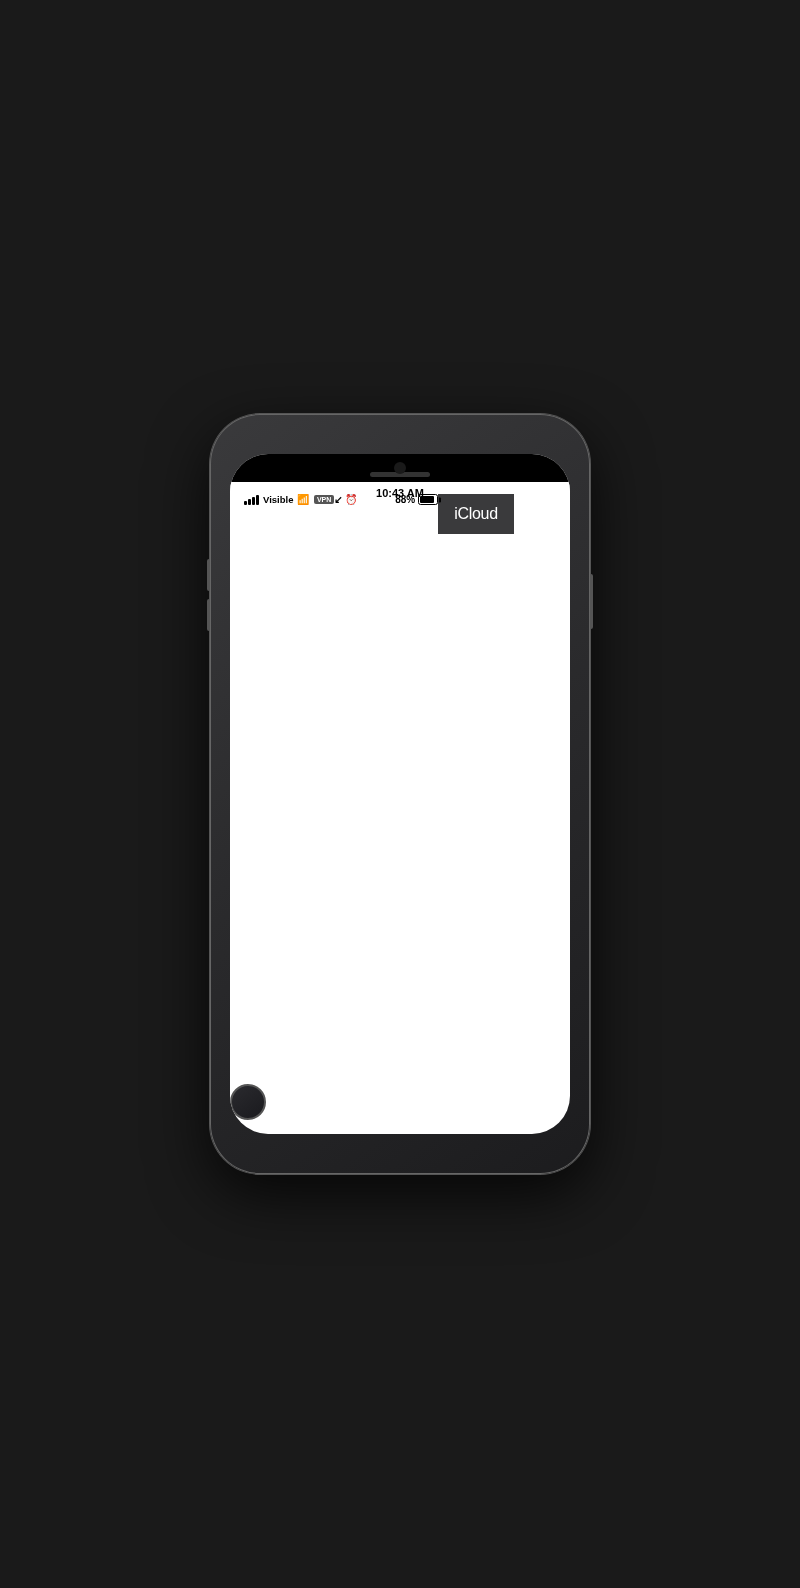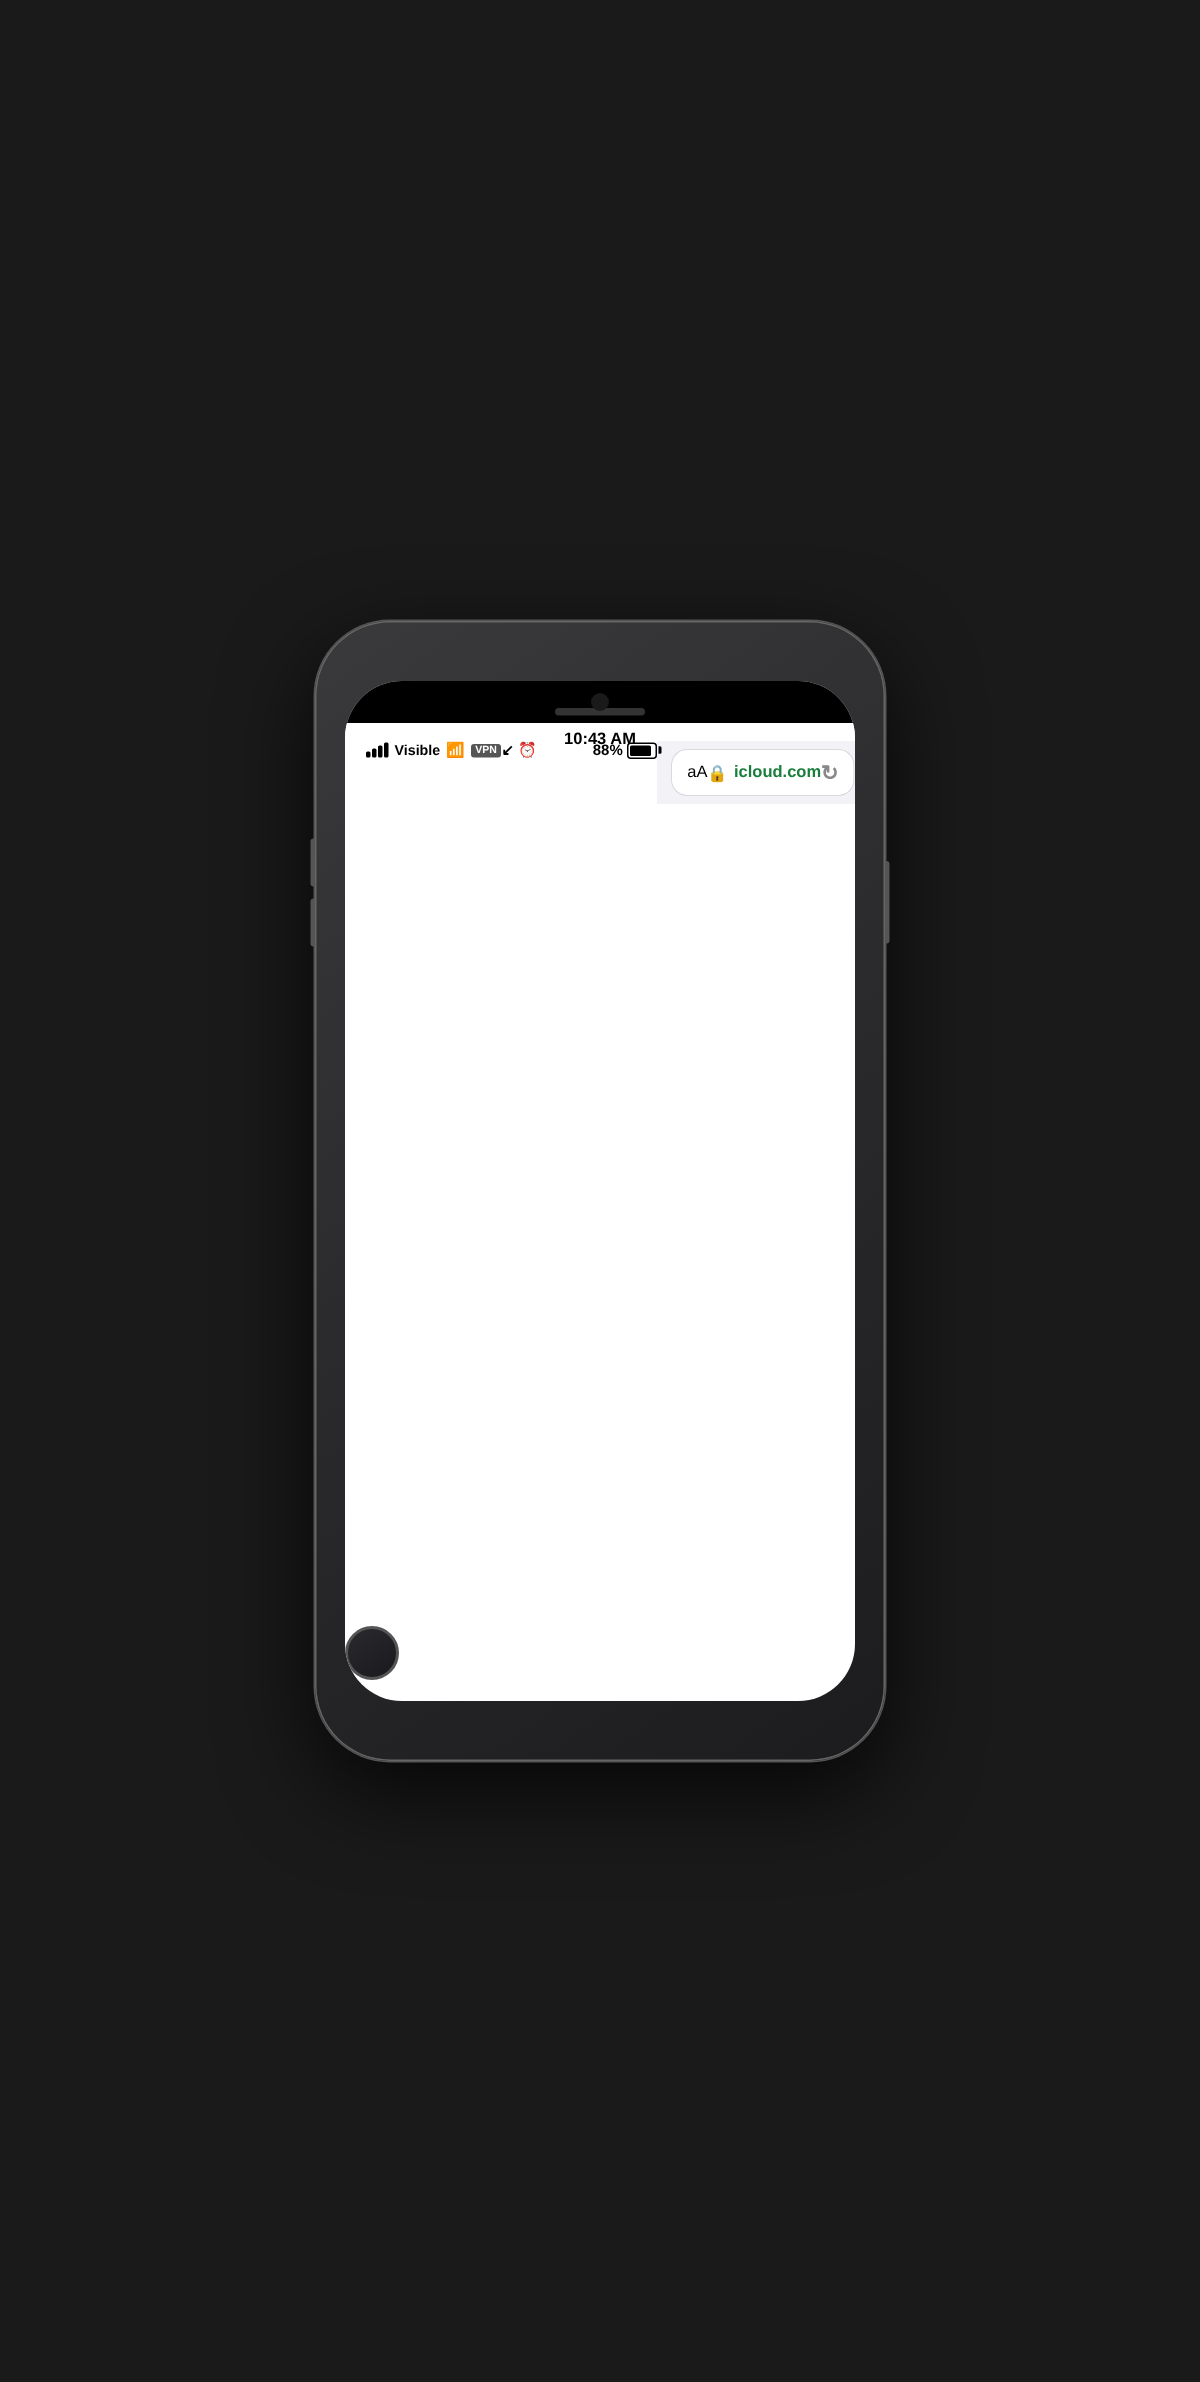--- a/index.html
+++ b/index.html
@@ -288,30 +288,20 @@
         <div class="status-right">
           <span style="font-size:10px;">↙</span>
           <span style="font-size:10px;">⏰</span>
           <span class="battery-pct">88%</span>
           <div class="battery-icon">
             <div class="battery-fill"></div>
           </div>
 
       </div>
 
-      <div class="url-bar-container">
-        <div class="url-bar">
-          <span class="url-bar-left">aA</span>
-          <div class="url-bar-center">
-            <span class="lock-icon">🔒</span>
-            <span style="color:#1a7f3c; font-weight:600;">icloud.com</span>
-          </div>
-          <span class="url-bar-right">↻</span>
-        </div>
-      </div>
 
       <div class="icloud-header">
         <span class="icloud-logo">iCloud</span>
 
       </div>
 
       <div class="main-content">
 
         
         

